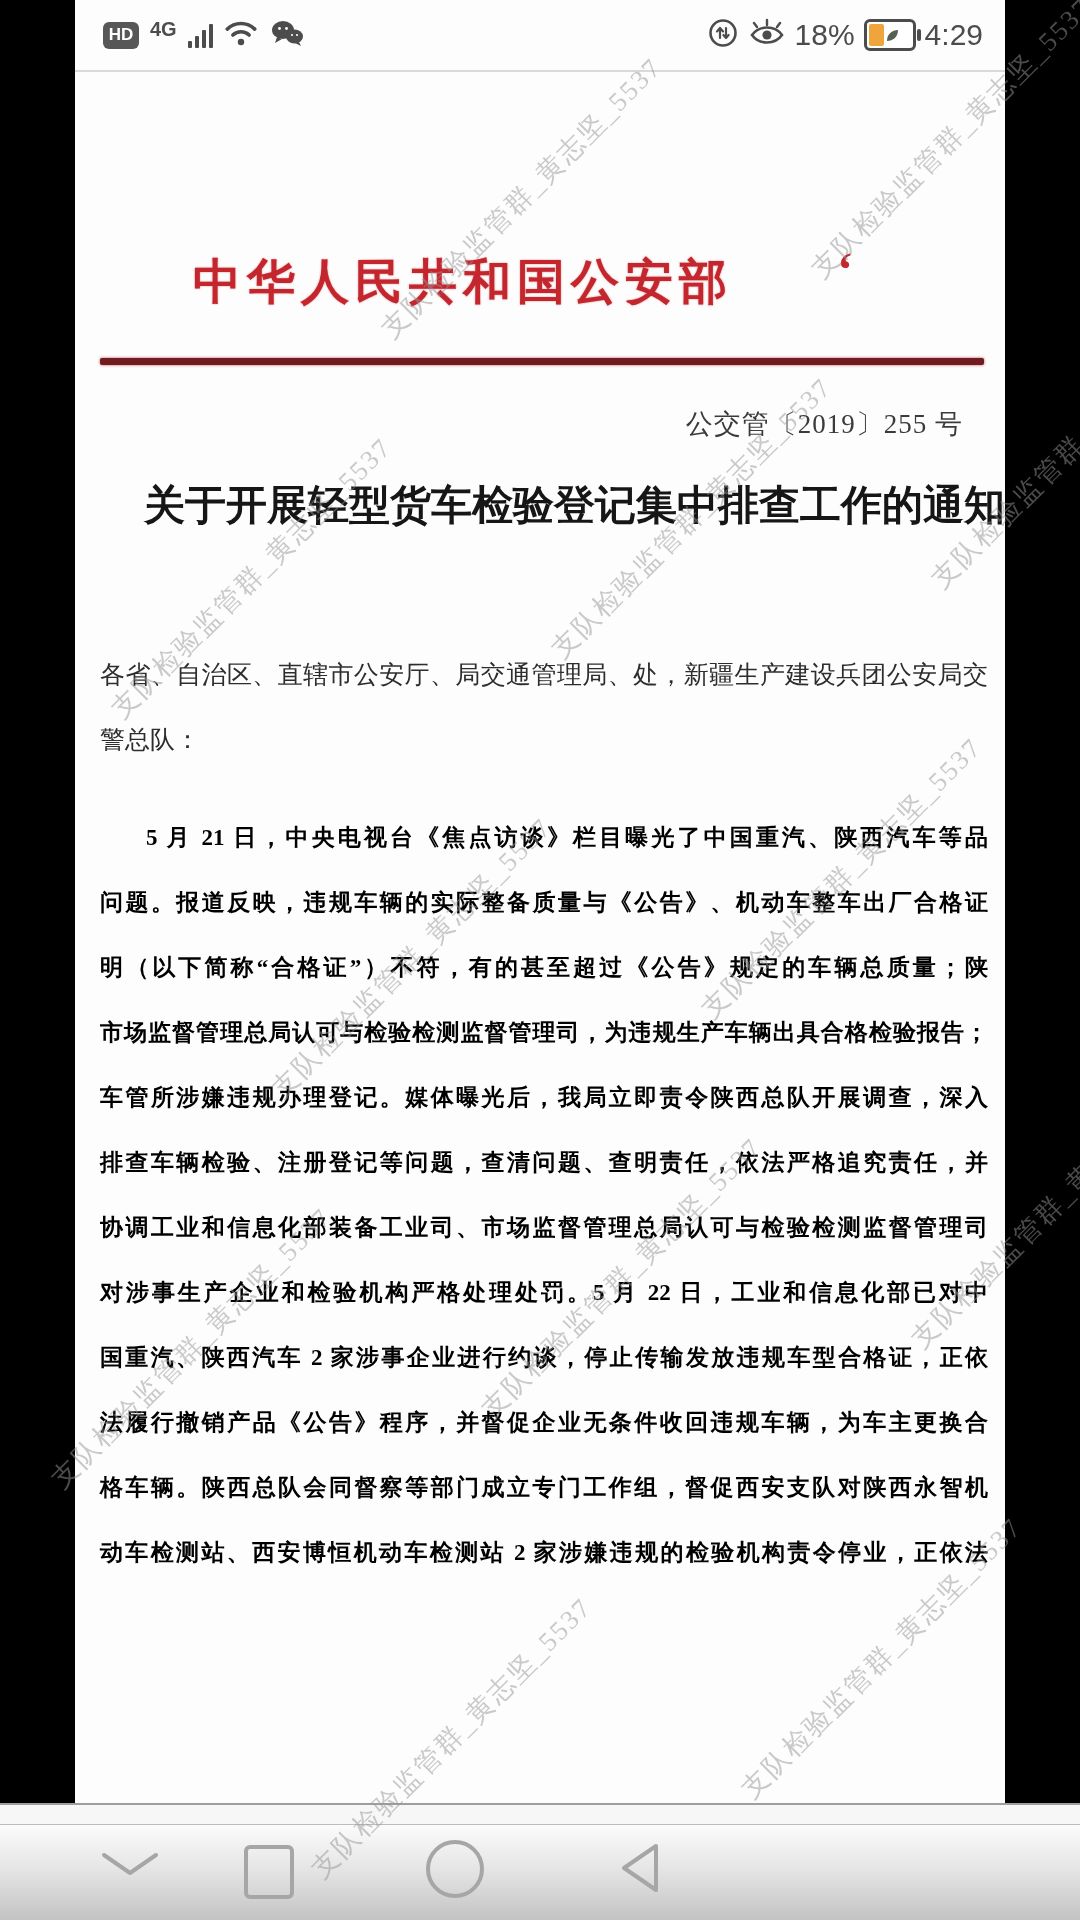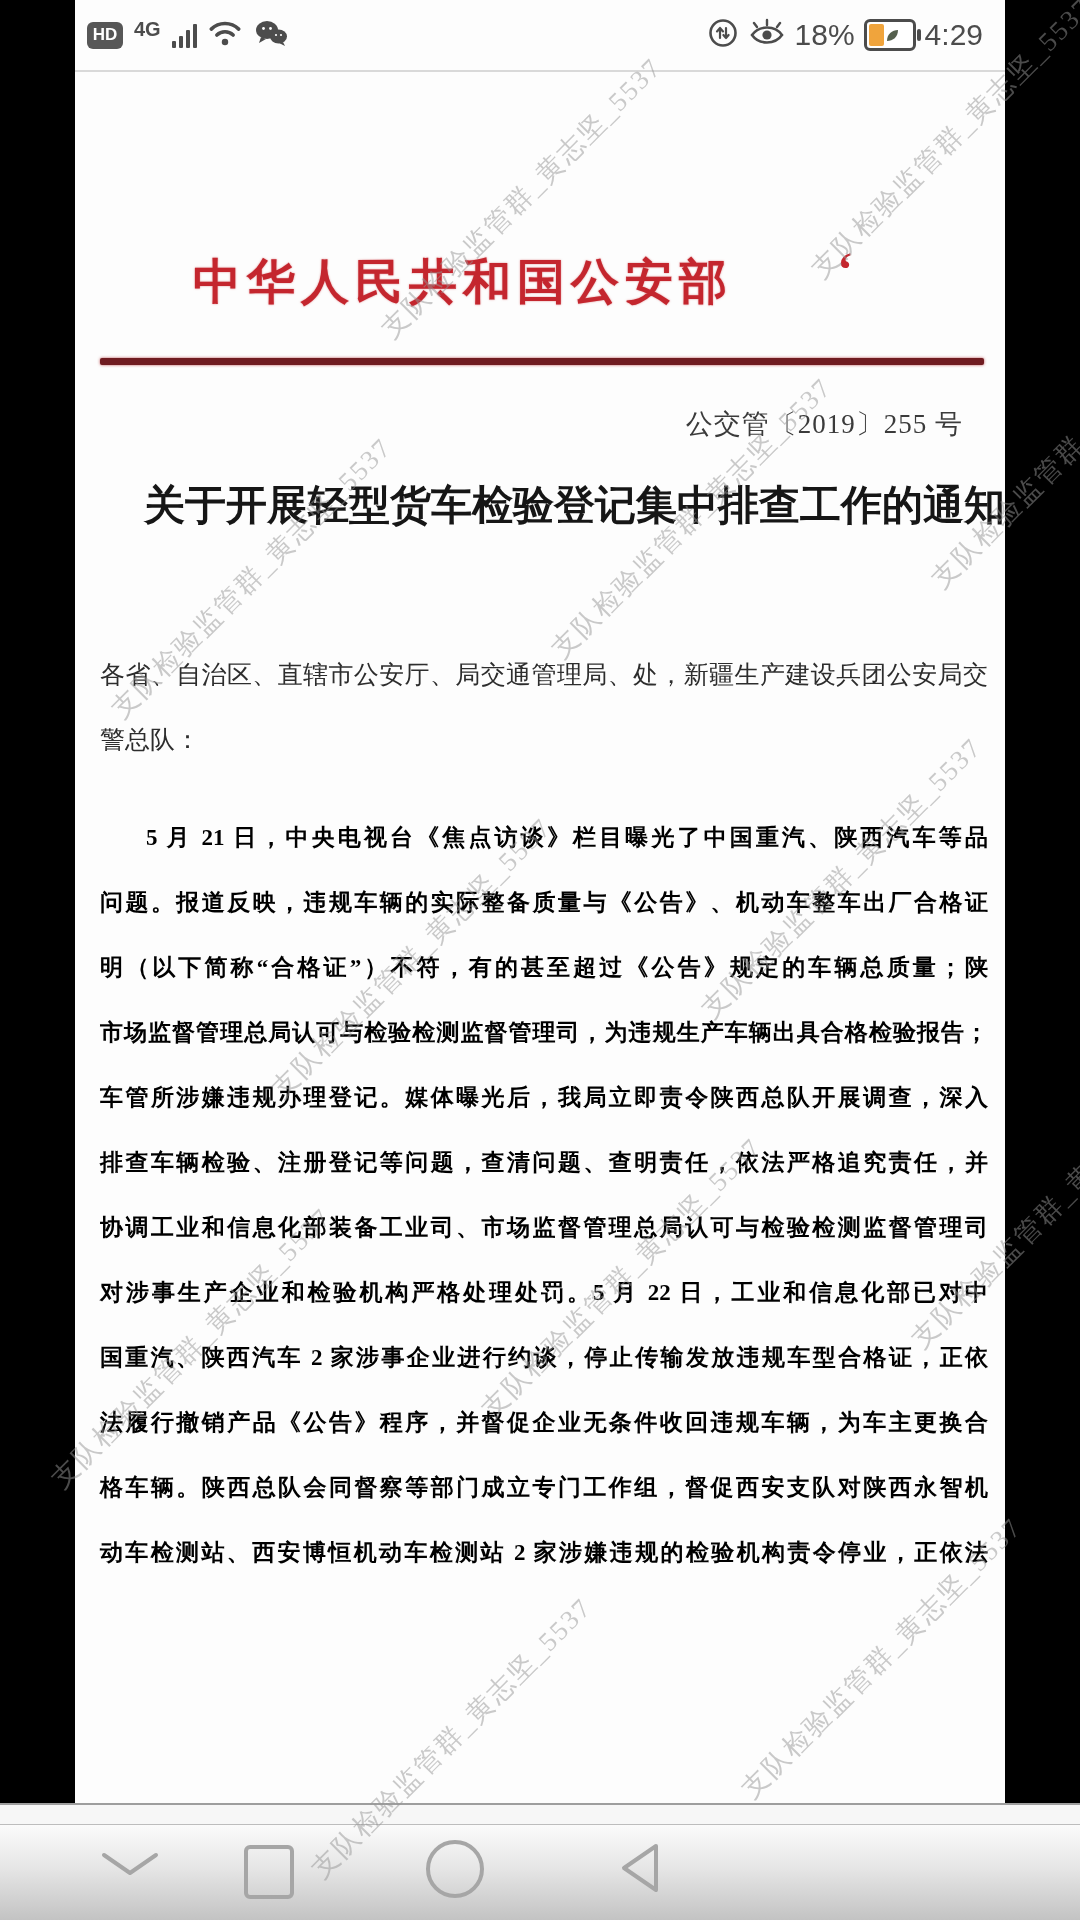--- a/index.html
+++ b/index.html
@@ -6,21 +6,21 @@
   body{width:1080px;height:1920px;background:#000;position:relative;overflow:hidden;
        font-family:"Liberation Sans","DejaVu Sans",sans-serif;}
   .screen{position:absolute;inset:0;overflow:hidden;}
 
   
   .photo{position:absolute;left:75px;top:0;width:930px;height:1803px;background:#fdfdfd;z-index:10;}
   .sb-divider{position:absolute;left:0;top:70px;width:930px;height:2px;background:#d9d9d9;}
 
   
   .status-bar{position:absolute;left:0;top:0;width:930px;height:70px;display:flex;align-items:center;color:#4c4c4c;z-index:20;}
-  .sb-left{display:flex;align-items:center;gap:11px;padding-left:12px;}
+  .sb-left{display:flex;align-items:center;gap:11px;padding-left:28px;}
   .sb-right{margin-left:auto;display:flex;align-items:center;gap:9px;padding-right:22px;}
   .hd-badge{background:#575757;color:#fff;font-weight:bold;font-size:17px;border-radius:6px;
             width:36px;height:27px;display:flex;align-items:center;justify-content:center;}
   .net-label{font-size:20px;font-weight:bold;position:relative;top:-6px;}
   .bars{display:flex;align-items:flex-end;gap:3px;height:26px;}
   .bars i{display:block;width:4px;background:#4c4c4c;border-radius:1px;}
   .bars i:nth-child(1){height:7px}.bars i:nth-child(2){height:12px}
   .bars i:nth-child(3){height:18px}.bars i:nth-child(4){height:24px}
   .sb-text{font-size:30px;color:#4c4c4c;}
   .battery{position:relative;width:46px;height:26px;border:3px solid #4c4c4c;border-radius:6px;background:#fff;display:flex;align-items:center;}

